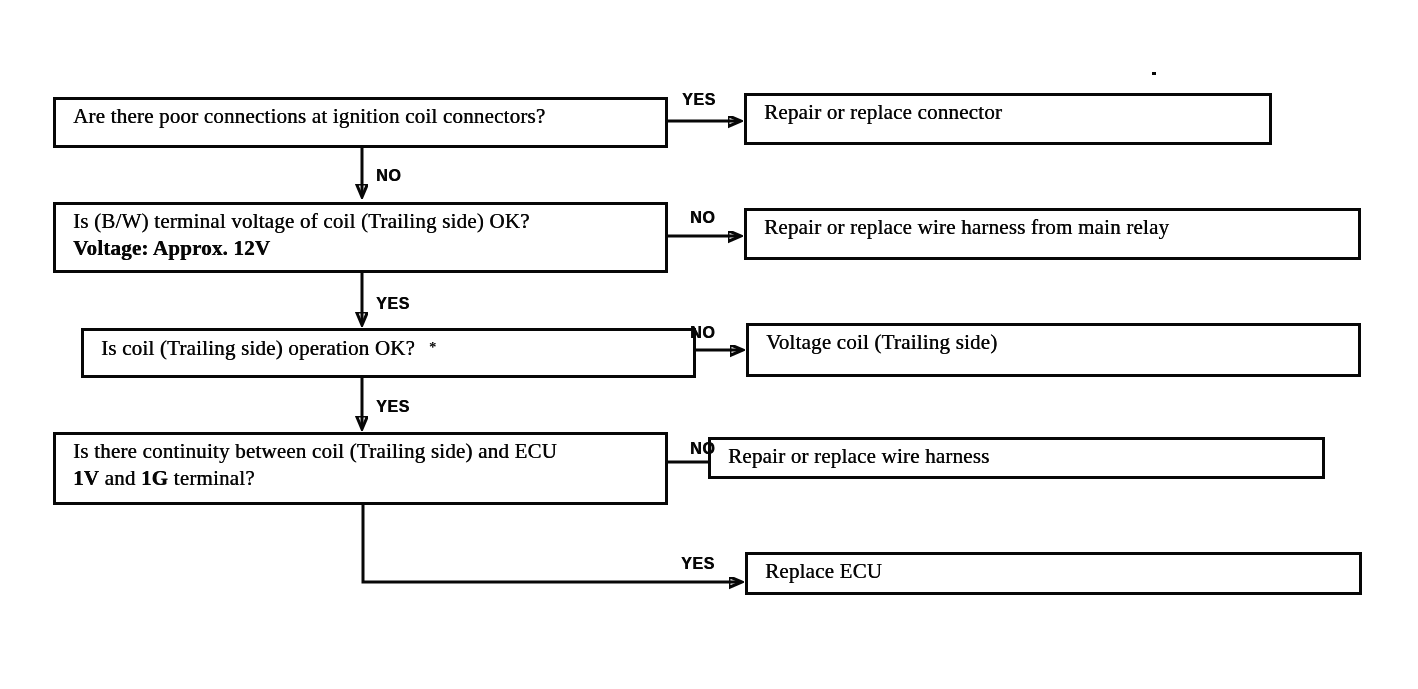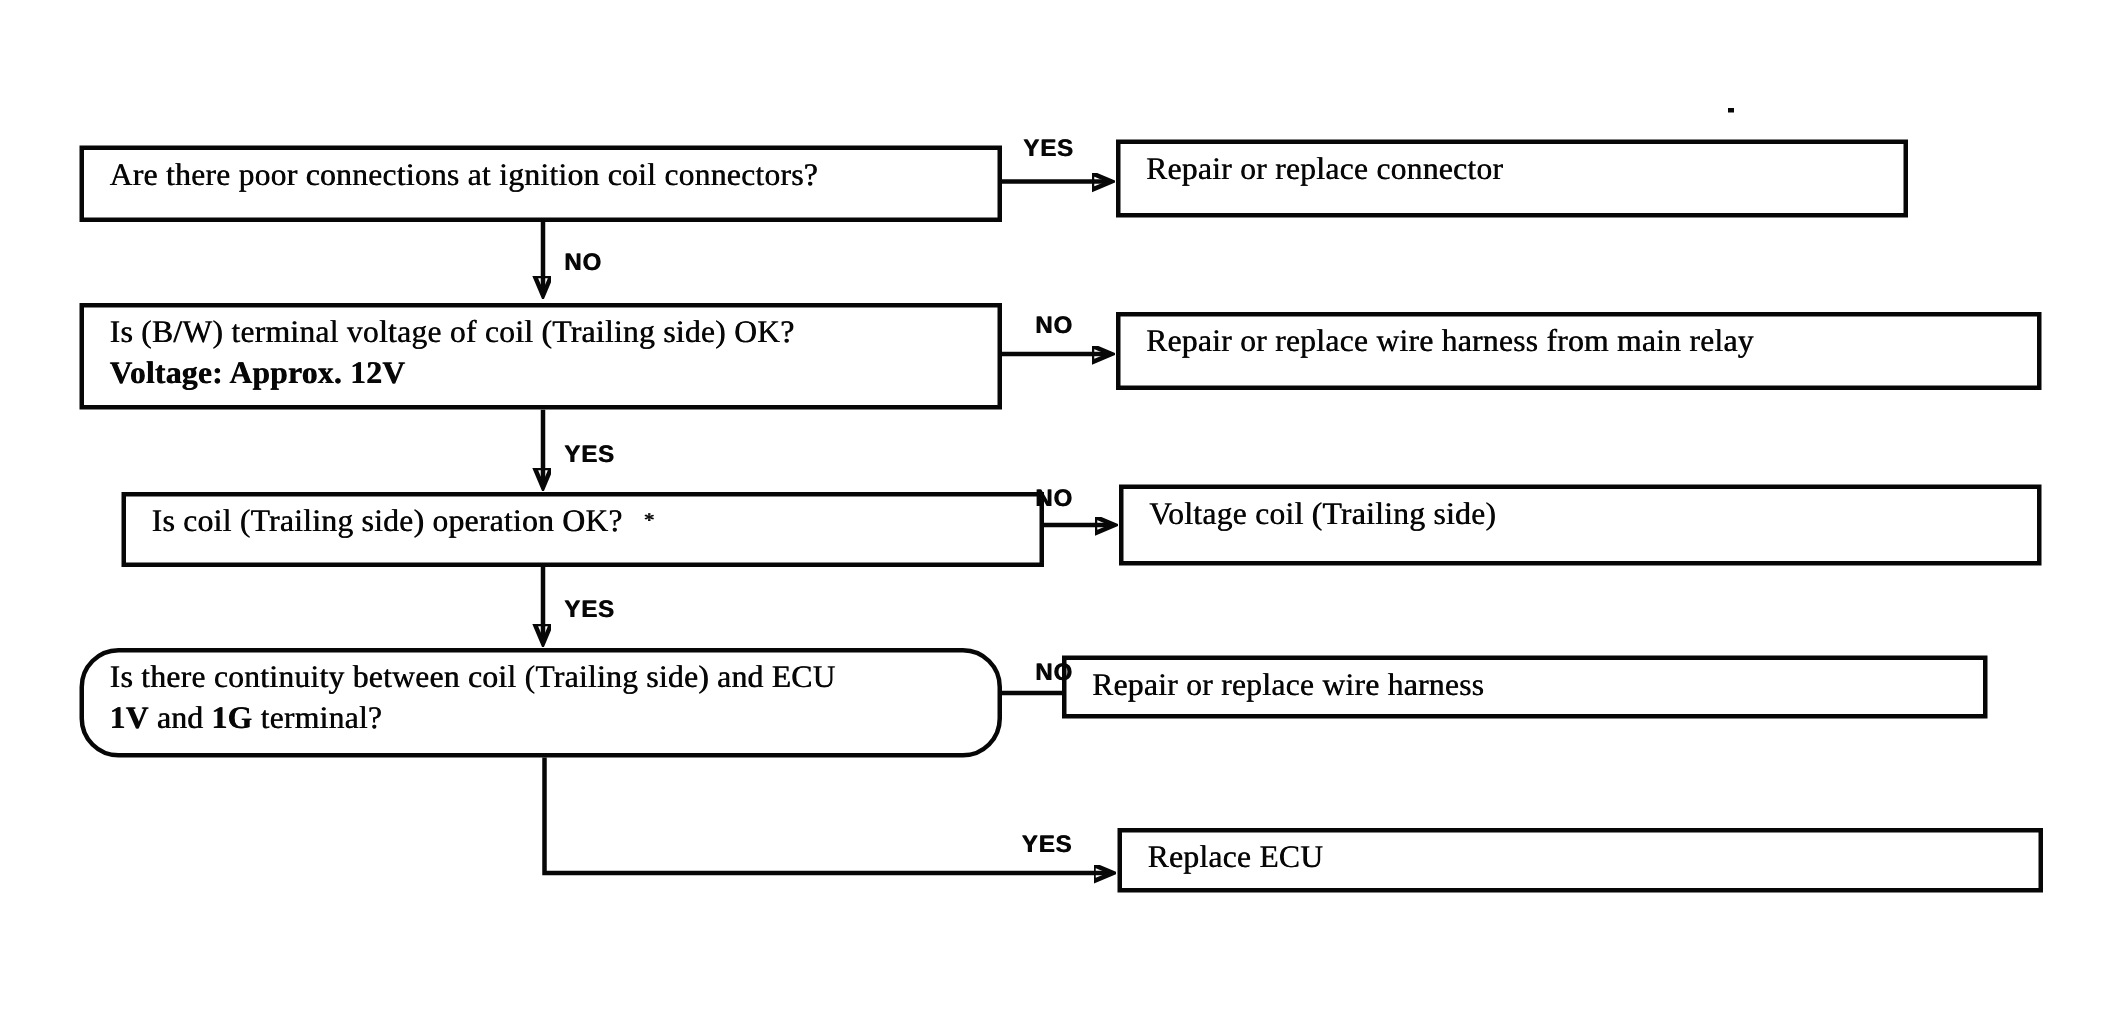--- a/index.html
+++ b/index.html
@@ -72,21 +72,21 @@
     height: 3px;
     background: #070707;
   }
   
   #q1 { left: 53px;  top: 97px;  width: 615px; height: 51px; }
   #a1 { left: 744px; top: 93px;  width: 528px; height: 52px; }
   #q2 { left: 53px;  top: 202px; width: 615px; height: 71px; }
   #a2 { left: 744px; top: 208px; width: 617px; height: 52px; }
   #q3 { left: 53px;  top: 328px; width: 615px; height: 50px; margin-left: 28px; }
   #a3 { left: 746px; top: 323px; width: 615px; height: 54px; }
-  #q4 { left: 53px;  top: 432px; width: 615px; height: 73px; border-radius: 26px; }
+  #q4 { left: 53px;  top: 432px; width: 615px; height: 73px; }
   #a4 { left: 708px; top: 437px; width: 617px; height: 42px; }
   #a5 { left: 745px; top: 552px; width: 617px; height: 43px; }
   
   #lbl-yes1 { left: 682px; top: 89px; }
   #lbl-no1  { left: 376px; top: 165px; }
   #lbl-no2  { left: 690px; top: 207px; }
   #lbl-yes2 { left: 376px; top: 293px; }
   #lbl-no3  { left: 690px; top: 322px; }
   #lbl-yes3 { left: 376px; top: 396px; }
   #lbl-no4  { left: 690px; top: 438px; }

